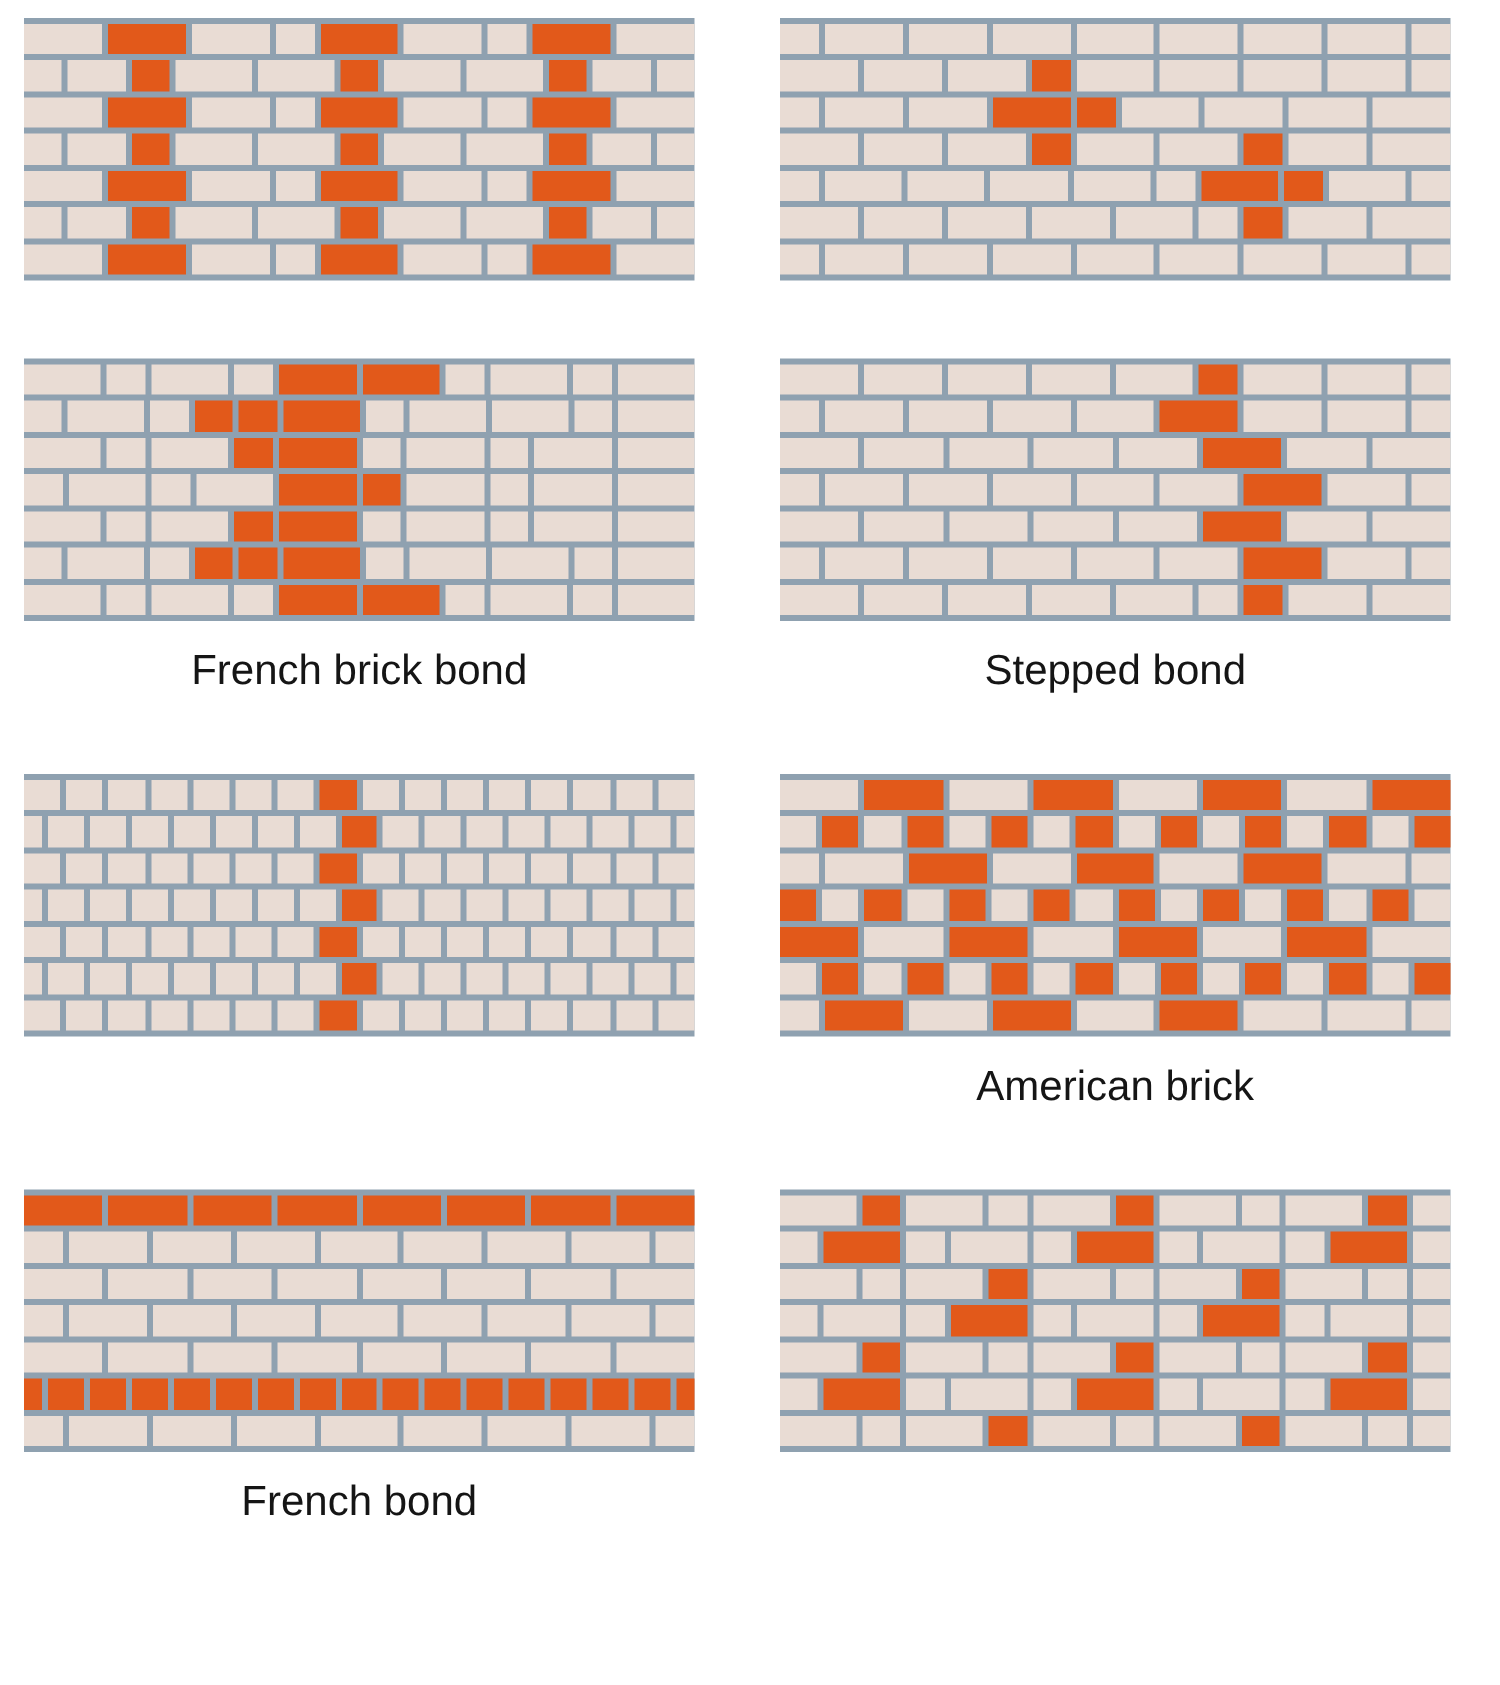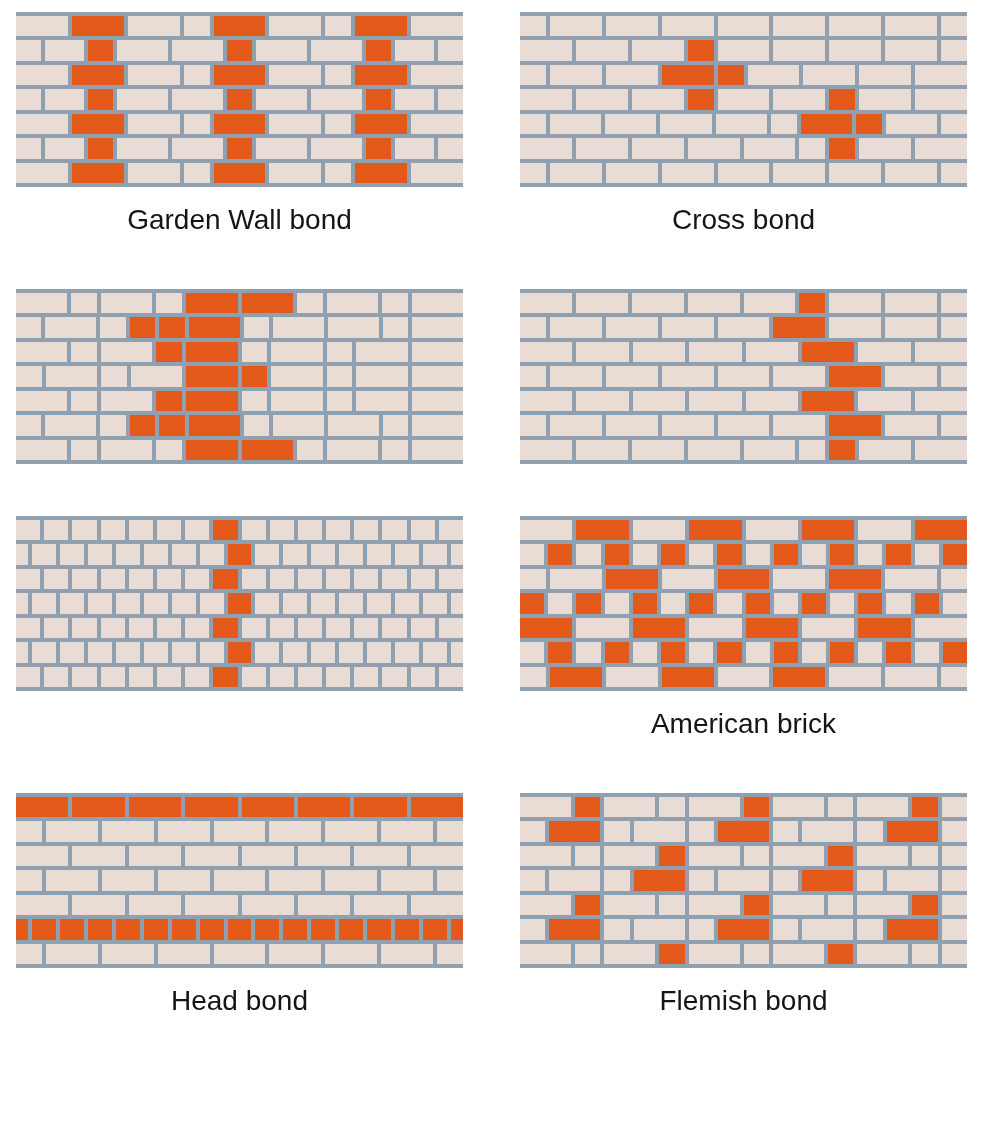--- a/index.html
+++ b/index.html
@@ -135,21 +135,20 @@
           <span class="brick" style="flex-grow: 2; background: rgb(226, 89, 26);"></span>
           <span class="brick" style="flex-grow: 2; background: rgb(233, 220, 212);"></span>
           <span class="brick" style="flex-grow: 1; background: rgb(233, 220, 212);"></span>
           <span class="brick" style="flex-grow: 2; background: rgb(226, 89, 26);"></span>
           <span class="brick" style="flex-grow: 2; background: rgb(233, 220, 212);"></span>
           <span class="brick" style="flex-grow: 1; background: rgb(233, 220, 212);"></span>
           <span class="brick" style="flex-grow: 2; background: rgb(226, 89, 26);"></span>
           <span class="brick" style="flex-grow: 2; background: rgb(233, 220, 212);"></span>
         </div>
       </div>
-    <figcaption>Garden Wall bond</figcaption>
   </figure>
 
   <figure>
     <div class="wall">
         <div class="brick-row">
           <span class="brick" style="flex-grow: 1; background: rgb(233, 220, 212);"></span>
           <span class="brick" style="flex-grow: 2; background: rgb(233, 220, 212);"></span>
           <span class="brick" style="flex-grow: 2; background: rgb(233, 220, 212);"></span>
           <span class="brick" style="flex-grow: 2; background: rgb(233, 220, 212);"></span>
           <span class="brick" style="flex-grow: 2; background: rgb(233, 220, 212);"></span>
@@ -219,21 +218,20 @@
           <span class="brick" style="flex-grow: 2; background: rgb(233, 220, 212);"></span>
           <span class="brick" style="flex-grow: 2; background: rgb(233, 220, 212);"></span>
           <span class="brick" style="flex-grow: 2; background: rgb(233, 220, 212);"></span>
           <span class="brick" style="flex-grow: 2; background: rgb(233, 220, 212);"></span>
           <span class="brick" style="flex-grow: 2; background: rgb(233, 220, 212);"></span>
           <span class="brick" style="flex-grow: 2; background: rgb(233, 220, 212);"></span>
           <span class="brick" style="flex-grow: 2; background: rgb(233, 220, 212);"></span>
           <span class="brick" style="flex-grow: 1; background: rgb(233, 220, 212);"></span>
         </div>
       </div>
-    <figcaption>Cross bond</figcaption>
   </figure>
 
   <figure>
     <div class="wall">
         <div class="brick-row">
           <span class="brick" style="flex-grow: 2; background: rgb(233, 220, 212);"></span>
           <span class="brick" style="flex-grow: 1; background: rgb(233, 220, 212);"></span>
           <span class="brick" style="flex-grow: 2; background: rgb(233, 220, 212);"></span>
           <span class="brick" style="flex-grow: 1; background: rgb(233, 220, 212);"></span>
           <span class="brick" style="flex-grow: 2; background: rgb(226, 89, 26);"></span>
@@ -311,20 +309,21 @@
           <span class="brick" style="flex-grow: 2; background: rgb(233, 220, 212);"></span>
           <span class="brick" style="flex-grow: 1; background: rgb(233, 220, 212);"></span>
           <span class="brick" style="flex-grow: 2; background: rgb(226, 89, 26);"></span>
           <span class="brick" style="flex-grow: 2; background: rgb(226, 89, 26);"></span>
           <span class="brick" style="flex-grow: 1; background: rgb(233, 220, 212);"></span>
           <span class="brick" style="flex-grow: 2; background: rgb(233, 220, 212);"></span>
           <span class="brick" style="flex-grow: 1; background: rgb(233, 220, 212);"></span>
           <span class="brick" style="flex-grow: 2; background: rgb(233, 220, 212);"></span>
         </div>
       </div>
+    <figcaption>French brick bond</figcaption>
   </figure>
 
   <figure>
     <div class="wall">
         <div class="brick-row">
           <span class="brick" style="flex-grow: 2; background: rgb(233, 220, 212);"></span>
           <span class="brick" style="flex-grow: 2; background: rgb(233, 220, 212);"></span>
           <span class="brick" style="flex-grow: 2; background: rgb(233, 220, 212);"></span>
           <span class="brick" style="flex-grow: 2; background: rgb(233, 220, 212);"></span>
           <span class="brick" style="flex-grow: 2; background: rgb(233, 220, 212);"></span>
@@ -391,20 +390,21 @@
           <span class="brick" style="flex-grow: 2; background: rgb(233, 220, 212);"></span>
           <span class="brick" style="flex-grow: 2; background: rgb(233, 220, 212);"></span>
           <span class="brick" style="flex-grow: 2; background: rgb(233, 220, 212);"></span>
           <span class="brick" style="flex-grow: 2; background: rgb(233, 220, 212);"></span>
           <span class="brick" style="flex-grow: 1; background: rgb(233, 220, 212);"></span>
           <span class="brick" style="flex-grow: 1; background: rgb(226, 89, 26);"></span>
           <span class="brick" style="flex-grow: 2; background: rgb(233, 220, 212);"></span>
           <span class="brick" style="flex-grow: 2; background: rgb(233, 220, 212);"></span>
         </div>
       </div>
+    <figcaption>Stepped bond</figcaption>
   </figure>
 
   <figure>
     <div class="wall">
         <div class="brick-row">
           <span class="brick" style="flex-grow: 1; background: rgb(233, 220, 212);"></span>
           <span class="brick" style="flex-grow: 1; background: rgb(233, 220, 212);"></span>
           <span class="brick" style="flex-grow: 1; background: rgb(233, 220, 212);"></span>
           <span class="brick" style="flex-grow: 1; background: rgb(233, 220, 212);"></span>
           <span class="brick" style="flex-grow: 1; background: rgb(233, 220, 212);"></span>
@@ -714,21 +714,21 @@
           <span class="brick" style="flex-grow: 2; background: rgb(233, 220, 212);"></span>
           <span class="brick" style="flex-grow: 2; background: rgb(233, 220, 212);"></span>
           <span class="brick" style="flex-grow: 2; background: rgb(233, 220, 212);"></span>
           <span class="brick" style="flex-grow: 2; background: rgb(233, 220, 212);"></span>
           <span class="brick" style="flex-grow: 2; background: rgb(233, 220, 212);"></span>
           <span class="brick" style="flex-grow: 2; background: rgb(233, 220, 212);"></span>
           <span class="brick" style="flex-grow: 2; background: rgb(233, 220, 212);"></span>
           <span class="brick" style="flex-grow: 1; background: rgb(233, 220, 212);"></span>
         </div>
       </div>
-    <figcaption>Head bond</figcaption>
+    <figcaption>French bond</figcaption>
   </figure>
 
   <figure>
     <div class="wall">
         <div class="brick-row">
           <span class="brick" style="flex-grow: 2; background: rgb(233, 220, 212);"></span>
           <span class="brick" style="flex-grow: 1; background: rgb(226, 89, 26);"></span>
           <span class="brick" style="flex-grow: 2; background: rgb(233, 220, 212);"></span>
           <span class="brick" style="flex-grow: 1; background: rgb(233, 220, 212);"></span>
           <span class="brick" style="flex-grow: 2; background: rgb(233, 220, 212);"></span>
@@ -811,16 +811,15 @@
           <span class="brick" style="flex-grow: 1; background: rgb(226, 89, 26);"></span>
           <span class="brick" style="flex-grow: 2; background: rgb(233, 220, 212);"></span>
           <span class="brick" style="flex-grow: 1; background: rgb(233, 220, 212);"></span>
           <span class="brick" style="flex-grow: 2; background: rgb(233, 220, 212);"></span>
           <span class="brick" style="flex-grow: 1; background: rgb(226, 89, 26);"></span>
           <span class="brick" style="flex-grow: 2; background: rgb(233, 220, 212);"></span>
           <span class="brick" style="flex-grow: 1; background: rgb(233, 220, 212);"></span>
           <span class="brick" style="flex-grow: 1; background: rgb(233, 220, 212);"></span>
         </div>
       </div>
-    <figcaption>Flemish bond</figcaption>
   </figure>
 
 </div>
 
 </body></html>

